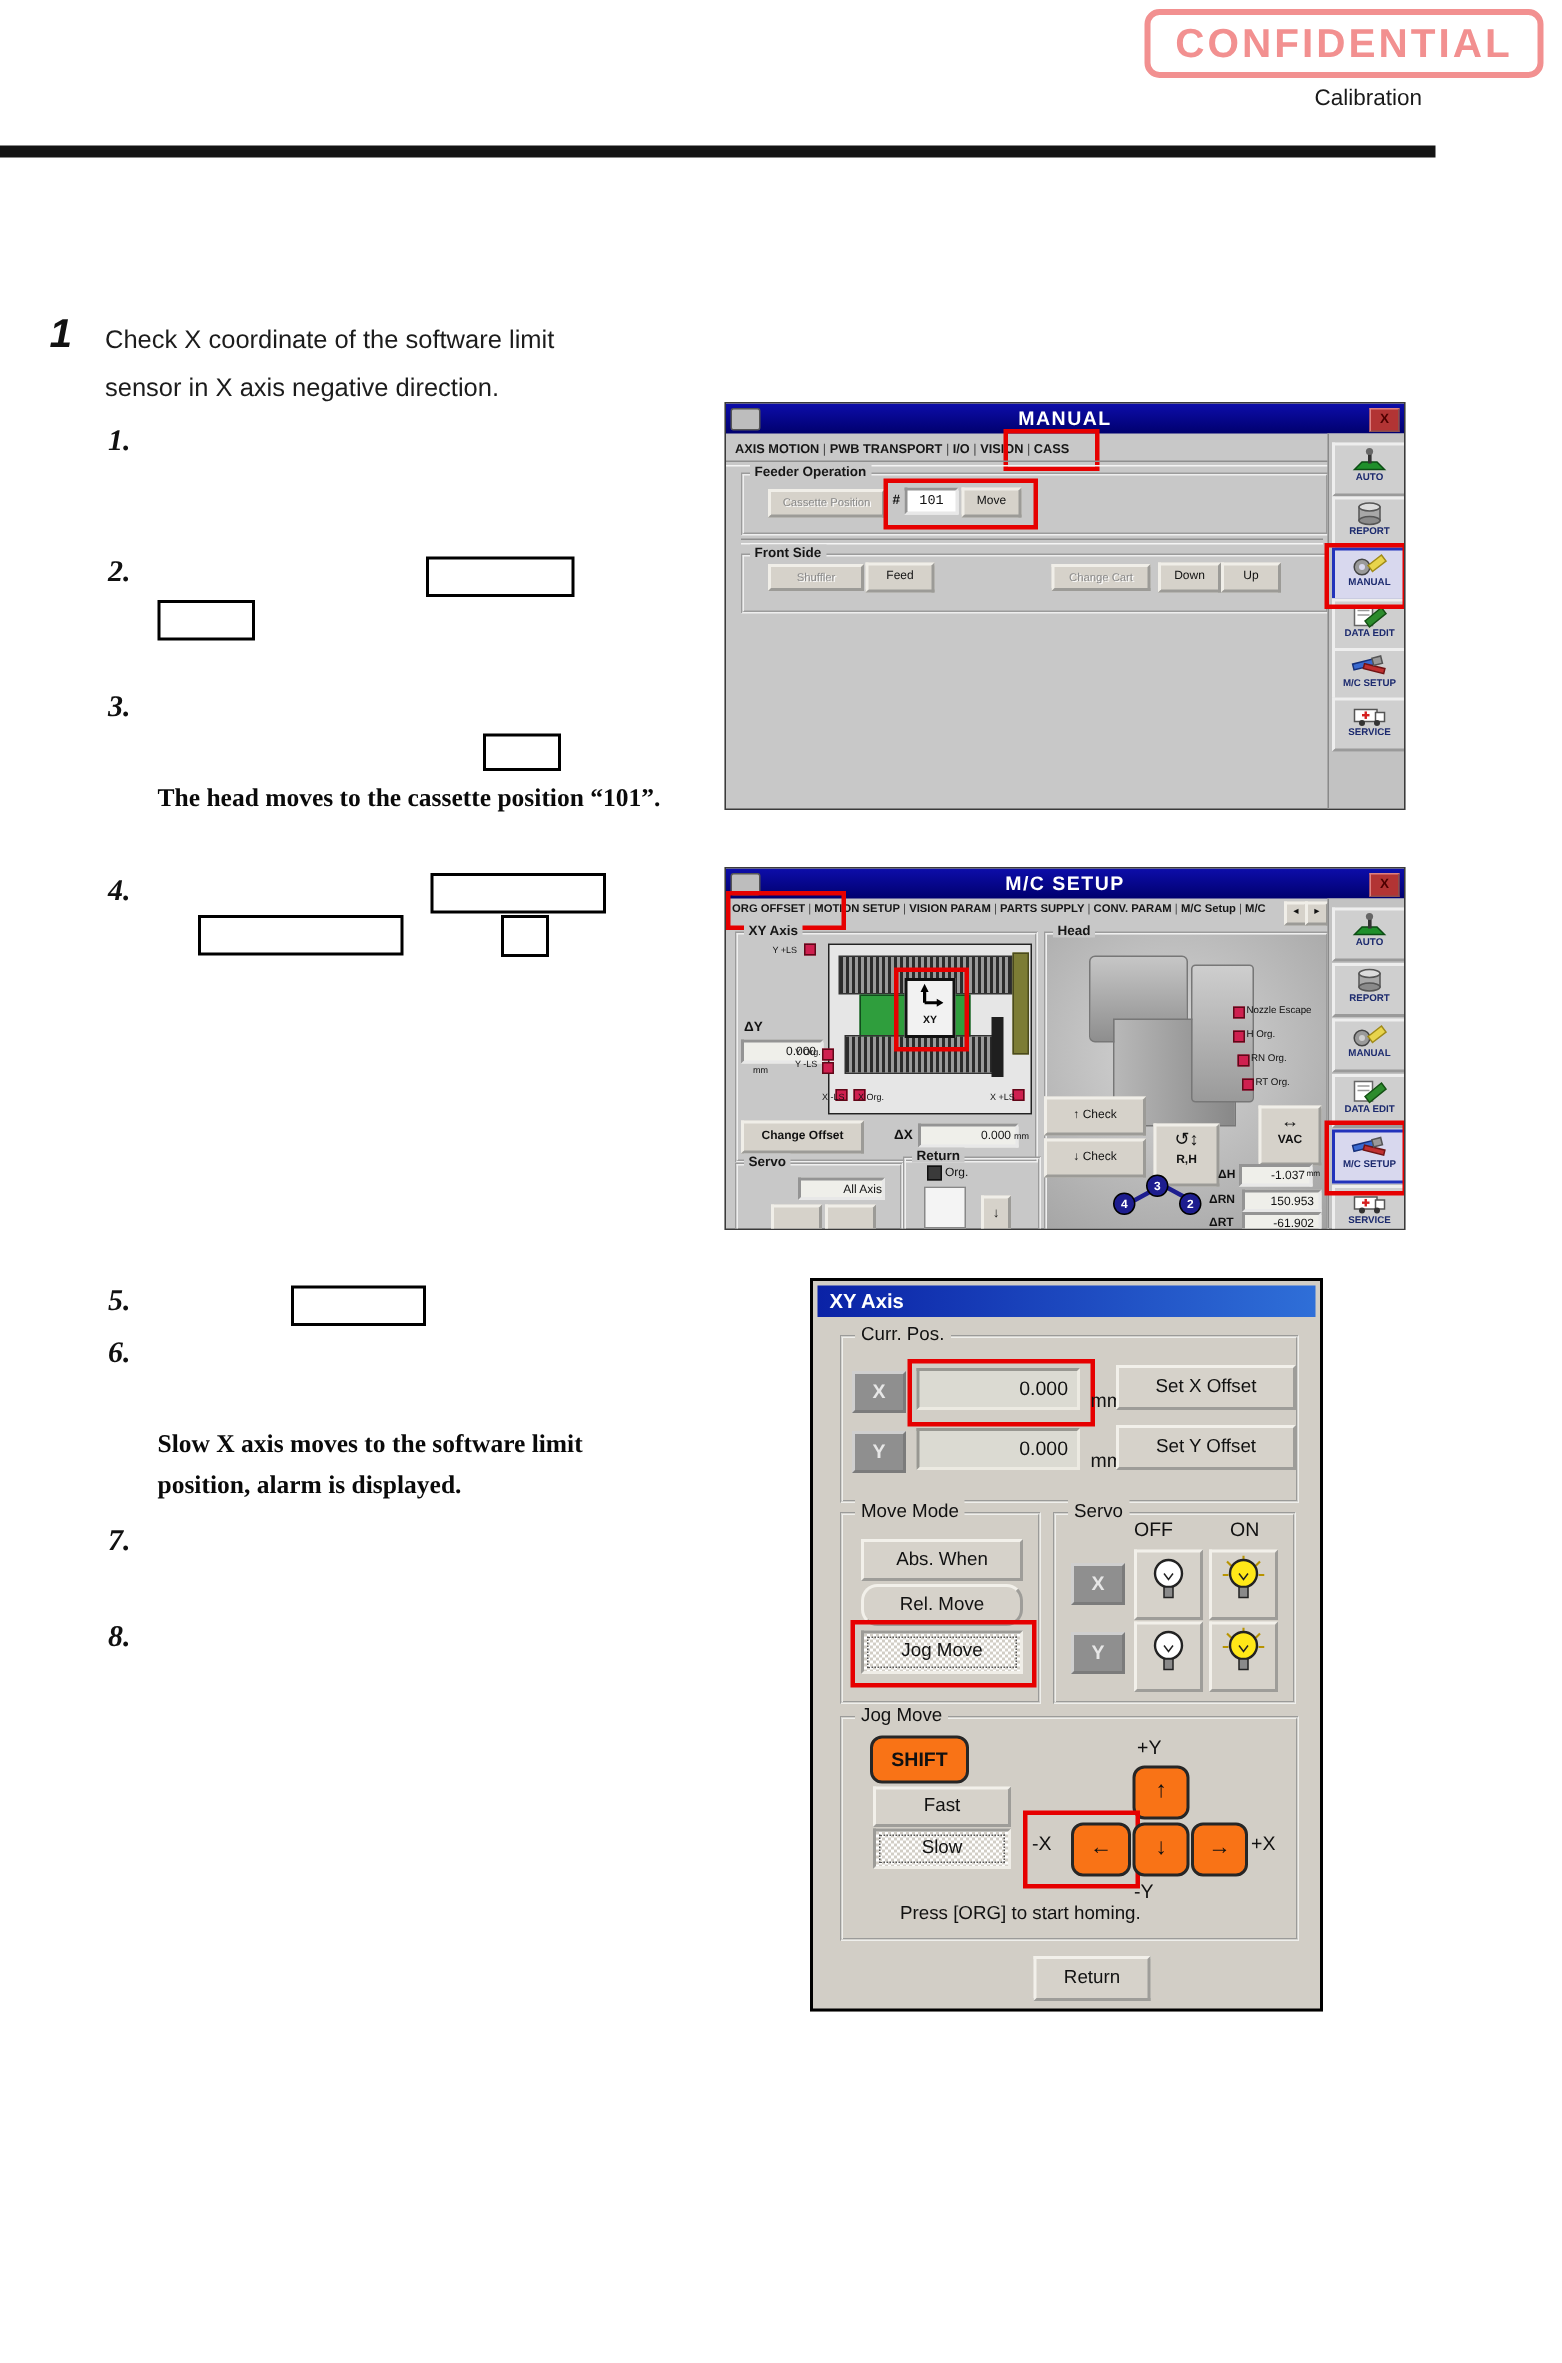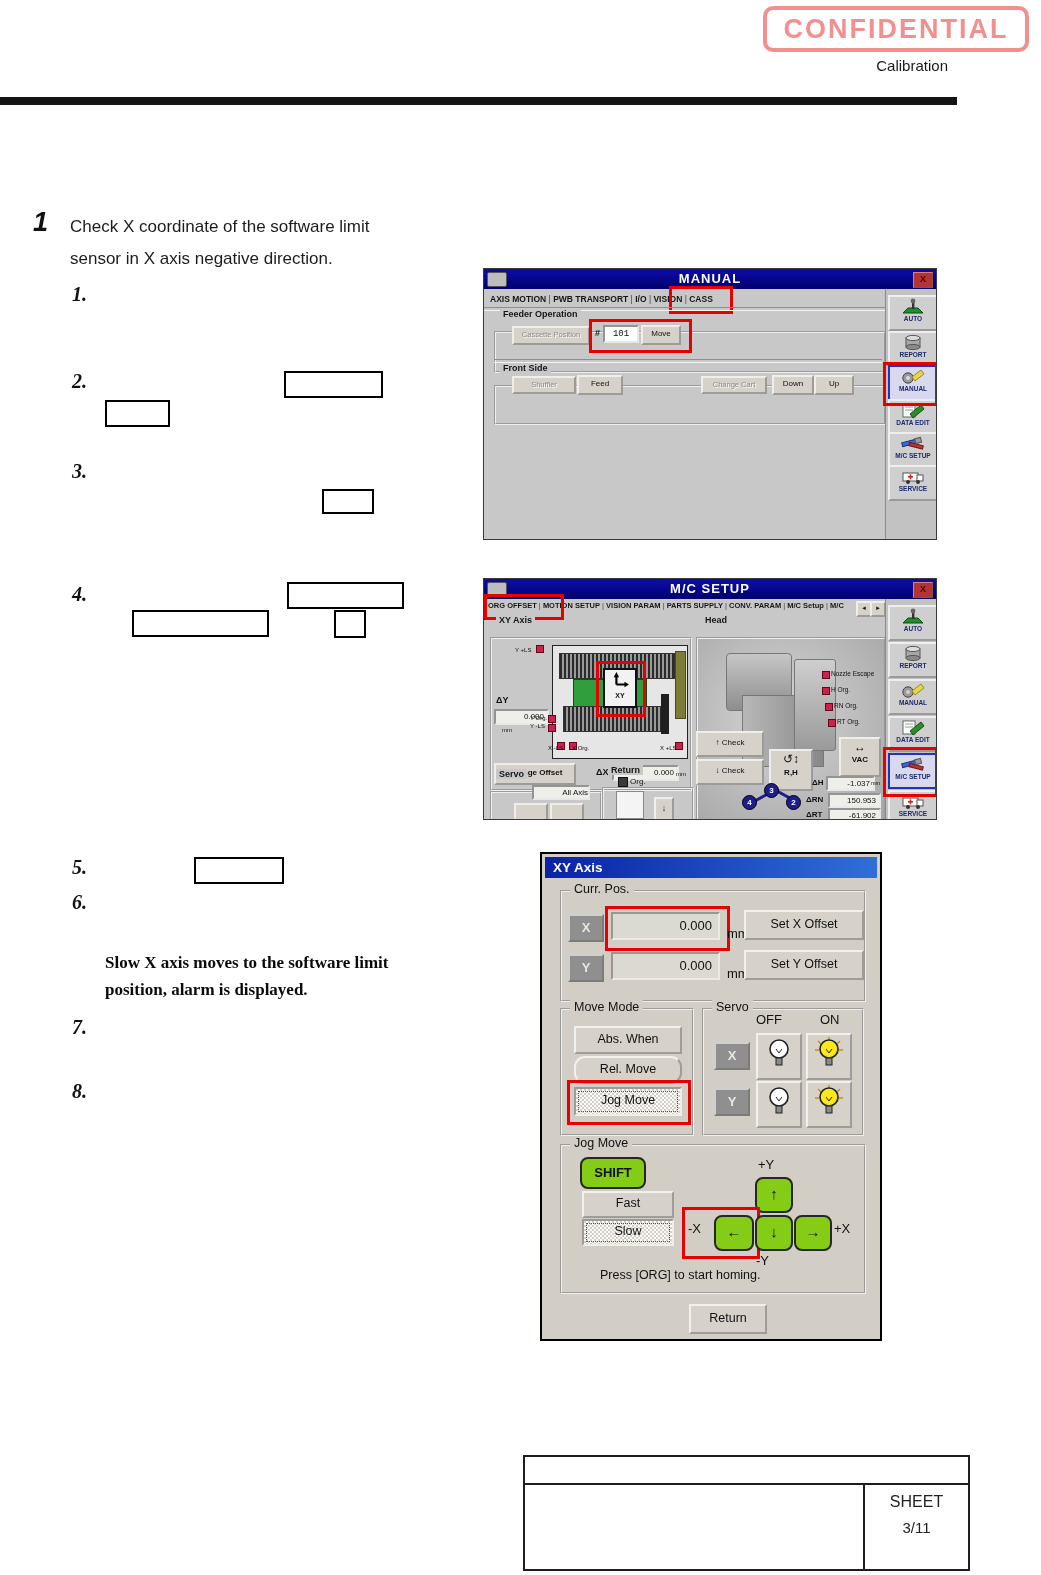--- a/index.html
+++ b/index.html
@@ -20,21 +20,21 @@
   
   .shot{position:absolute;background:#c8c8c8;border:1px solid #3a3a3a;overflow:hidden;font-family:"Liberation Sans",sans-serif;}
   .tbar{position:absolute;left:0;top:0;right:0;height:20px;background:linear-gradient(#0d0daa,#00006e);color:#fff;
         font-weight:700;font-size:13px;text-align:center;line-height:20px;letter-spacing:1px;}
   .tico{position:absolute;left:3px;top:3px;width:18px;height:13px;background:#bdbdbd;border:1px solid #555;border-radius:2px;}
   .tclose{position:absolute;right:3px;top:3px;width:18px;height:14px;background:#b23434;border:1px outset #dd8080;
           color:#4d0000;font-size:9px;line-height:12px;text-align:center;font-weight:700;}
   .tabs{position:absolute;font-weight:700;color:#161616;white-space:nowrap;}
   .tab{display:inline;}
   .tab + .tab:before{content:"  |  ";font-weight:400;color:#444;}
-  .grp{position:absolute;border:2px groove #efefef;margin-top:16px;}
+  .grp{position:absolute;border:2px groove #efefef;}
   .grplab{position:absolute;font-weight:700;background:#c8c8c8;padding:0 3px;color:#161616;}
   .btn{position:absolute;background:#d6d2ca;border:2px outset #f0eee8;text-align:center;color:#111;cursor:default;}
   .btn.dis{color:#8a8a8a;text-shadow:1px 1px 0 #fbfbfb;}
   .inp{position:absolute;background:#fff;border:2px inset #e8e8e8;}
   .red{position:absolute;border:3px solid #e60000;}
   .groove{position:absolute;height:2px;border-top:1px solid #8e8e8e;border-bottom:1px solid #f4f4f4;}
 
   .side{position:absolute;top:20px;right:0;bottom:0;width:50px;background:#c2c2c2;border-left:1px solid #8a8a8a;}
   .sbtn{position:absolute;left:2px;width:46px;height:32px;background:#cfcfcf;border:2px outset #eeeeee;text-align:center;overflow:hidden;}
   .sbtn.sel{border:2px solid #2233bb;background:#d8d8ee;}
@@ -50,21 +50,21 @@
 
   
   .dlg{position:absolute;left:540px;top:852px;width:338px;height:485px;background:#d2cec6;border:2px solid #000;overflow:hidden;}
   .dlgbar{position:absolute;left:3px;top:3px;width:332px;height:21px;background:linear-gradient(90deg,#0a22a6,#2f6fd8);
           color:#fff;font-weight:700;font-size:13.5px;line-height:21px;padding-left:8px;box-sizing:border-box;}
   .dgrp{position:absolute;border:2px groove #efefec;}
   .dgrplab{position:absolute;font-weight:400;font-size:12.5px;background:#d2cec6;padding:0 4px;color:#111;}
   .dbtn{position:absolute;background:#d6d2ca;border:2px outset #f2f0ea;text-align:center;font-size:12.5px;color:#111;}
   .keybtn{position:absolute;background:#8f8f8f;border:2px outset #cfcfcf;color:#e6e6e6;font-weight:700;font-size:13px;text-align:center;}
   .dinp{position:absolute;background:#dbdad2;border:2px inset #eceae2;text-align:right;font-size:13px;color:#111;box-sizing:border-box;}
-  .jbtn{position:absolute;background:#84cc16;border:2px solid #262626;border-radius:8px;text-align:center;font-weight:700;color:#111;}
+  .jbtn{position:absolute;background:#f97316;border:2px solid #262626;border-radius:8px;text-align:center;font-weight:700;color:#111;}
   .pressed{border:2px inset #f0eee8;background-color:#e6e4de;background-image:repeating-conic-gradient(#ffffff 0% 25%,#d2cec6 0% 50%);background-size:4px 4px;outline:1px dotted #555;outline-offset:-5px;}
   .dlab{position:absolute;font-size:13px;color:#111;}
 
   
   .btable{position:absolute;left:523px;top:1455px;width:443px;height:112px;border:2px solid #1e1e1e;background:#fff;}
   .btable .r1{position:absolute;left:0;top:0;right:0;height:26px;border-bottom:2px solid #1e1e1e;}
   .btable .vdiv{position:absolute;left:338px;top:28px;bottom:0;width:2px;background:#1e1e1e;}
   .sheetlab{position:absolute;left:340px;top:36px;width:103px;text-align:center;font-size:16px;color:#222;}
   .sheetval{position:absolute;left:340px;top:62px;width:103px;text-align:center;font-size:15px;color:#222;}
 </style>
@@ -91,20 +91,21 @@
   <div class="subno" style="top:1080px;">8.</div>
 
   <div class="blankbox" style="left:284px;top:371px;width:95px;height:23px;"></div>
   <div class="blankbox" style="left:105px;top:400px;width:61px;height:23px;"></div>
   <div class="blankbox" style="left:322px;top:489px;width:48px;height:21px;"></div>
   <div class="blankbox" style="left:287px;top:582px;width:113px;height:23px;"></div>
   <div class="blankbox" style="left:132px;top:610px;width:133px;height:23px;"></div>
   <div class="blankbox" style="left:334px;top:610px;width:28px;height:24px;"></div>
   <div class="blankbox" style="left:194px;top:857px;width:86px;height:23px;"></div>
 
+  <div class="note" style="left:105px;top:522px;">The head moves to the cassette position “101”.</div>
   <div class="note" style="left:105px;top:953px;">Slow X axis moves to the software limit</div>
   <div class="note" style="left:105px;top:980px;">position, alarm is displayed.</div>
 
   <div class="shot" style="left:483px;top:268px;width:452px;height:270px;">
     <div class="tbar">
       <span>MANUAL</span>
     </div>
     <div class="tico"></div>
     <div class="tclose">X</div>
 
@@ -452,20 +453,14 @@
     <div class="red" style="left:140px;top:353px;width:72px;height:46px;"></div>
     <div class="jbtn" style="left:213px;top:361px;width:34px;height:32px;line-height:30px;font-size:15px;">↓</div>
     <div class="jbtn" style="left:252px;top:361px;width:34px;height:32px;line-height:30px;font-size:15px;">→</div>
     <div class="dlab" style="left:292px;top:367px;">+X</div>
     <div class="dlab" style="left:214px;top:399px;">-Y</div>
     <div class="dlab" style="left:58px;top:414px;font-size:12.5px;">Press [ORG] to start homing.</div>
 
     <div class="dbtn" style="left:147px;top:450px;width:74px;height:26px;line-height:24px;">Return</div>
   </div>
 
-  <div class="btable">
-    <div class="r1"></div>
-    <div class="vdiv"></div>
-    <div class="sheetlab">SHEET</div>
-    <div class="sheetval">3/11</div>
-  </div>
 
 </div>
 
 </body></html>

